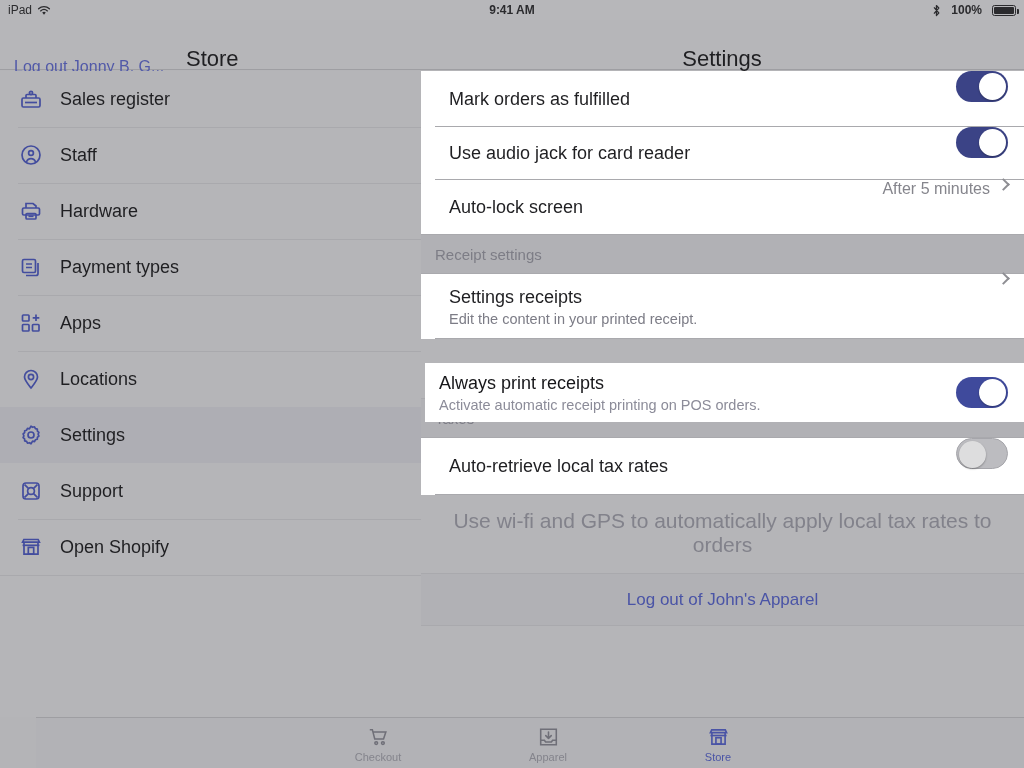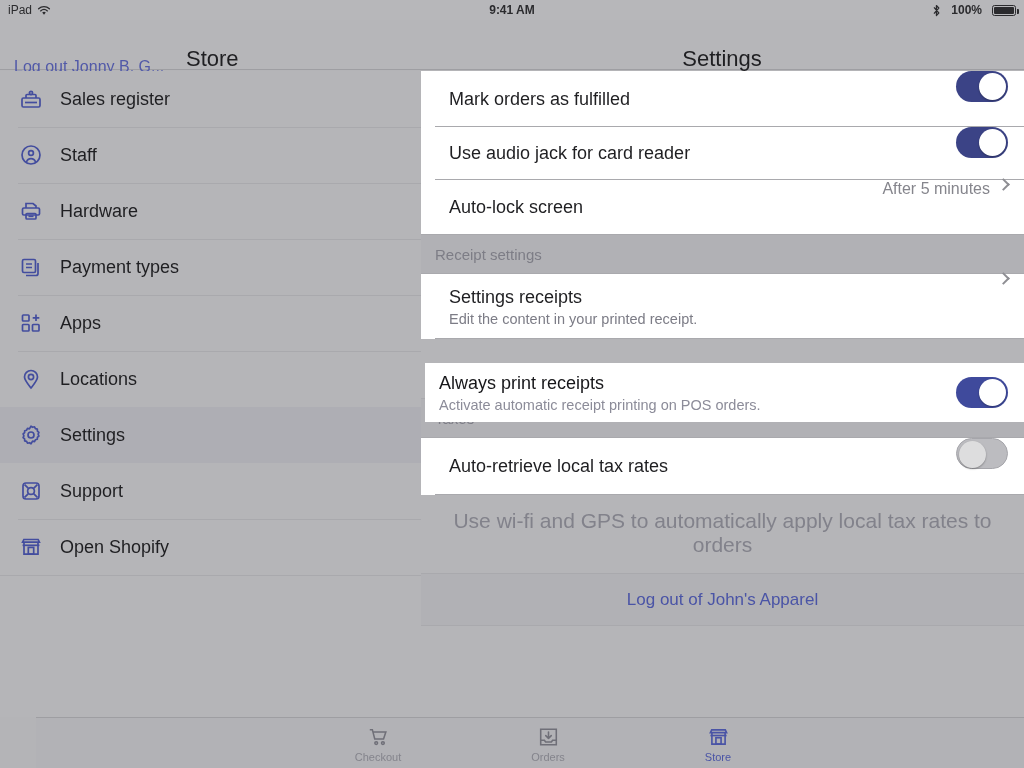--- a/index.html
+++ b/index.html
@@ -369,21 +369,21 @@
     </div>
 
     <div class="tab">
       <span class="t-ico">
         <svg width="23" height="22" viewBox="0 0 24 24" fill="none" stroke="#6f6f78" stroke-width="1.7">
           <path d="M3.5 3.5h17v17h-17z" rx="1"></path>
           <path d="M12 6.5v7m0 0 3-3m-3 3-3-3" stroke-linecap="round" stroke-linejoin="round"></path>
           <path d="M3.5 15.5h4l1.4 2h6.2l1.4-2h4"></path>
         </svg>
       </span>
-      <span class="t-lbl">Orders</span>
+      <span class="t-lbl">Apparel</span>
     </div>
 
     <div class="tab active">
       <span class="t-ico">
         <svg width="23" height="22" viewBox="0 0 24 24" fill="none" stroke="#4a54a6" stroke-width="1.8">
           <path d="M3.2 7.3h17.6l-1.4-3H4.6z"></path>
           <path d="M4.8 7.3v12.4h14.4V7.3"></path>
           <rect x="9.2" y="12.8" width="5.6" height="6.9"></rect>
           <path d="M3.2 10.4h17.6"></path>
         </svg>

